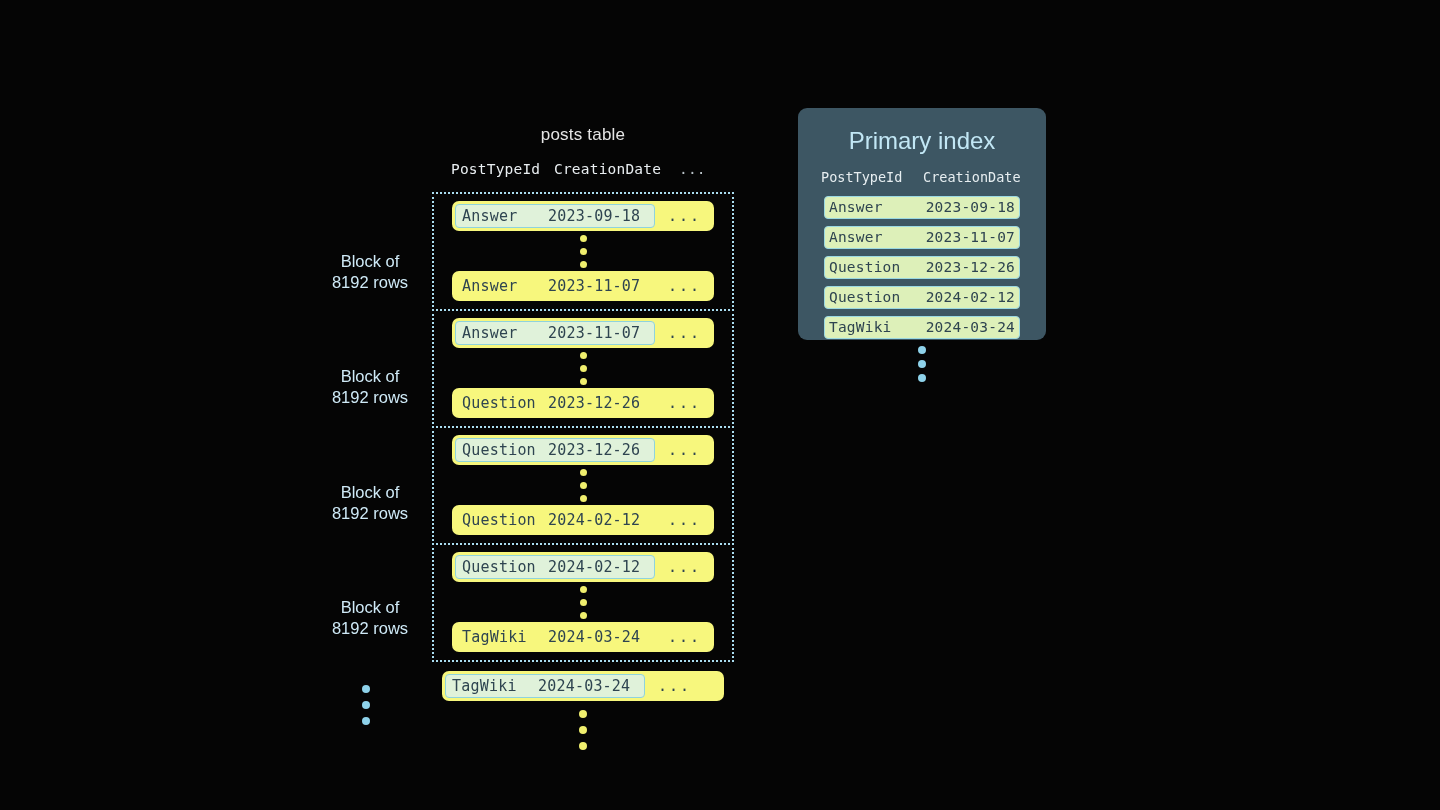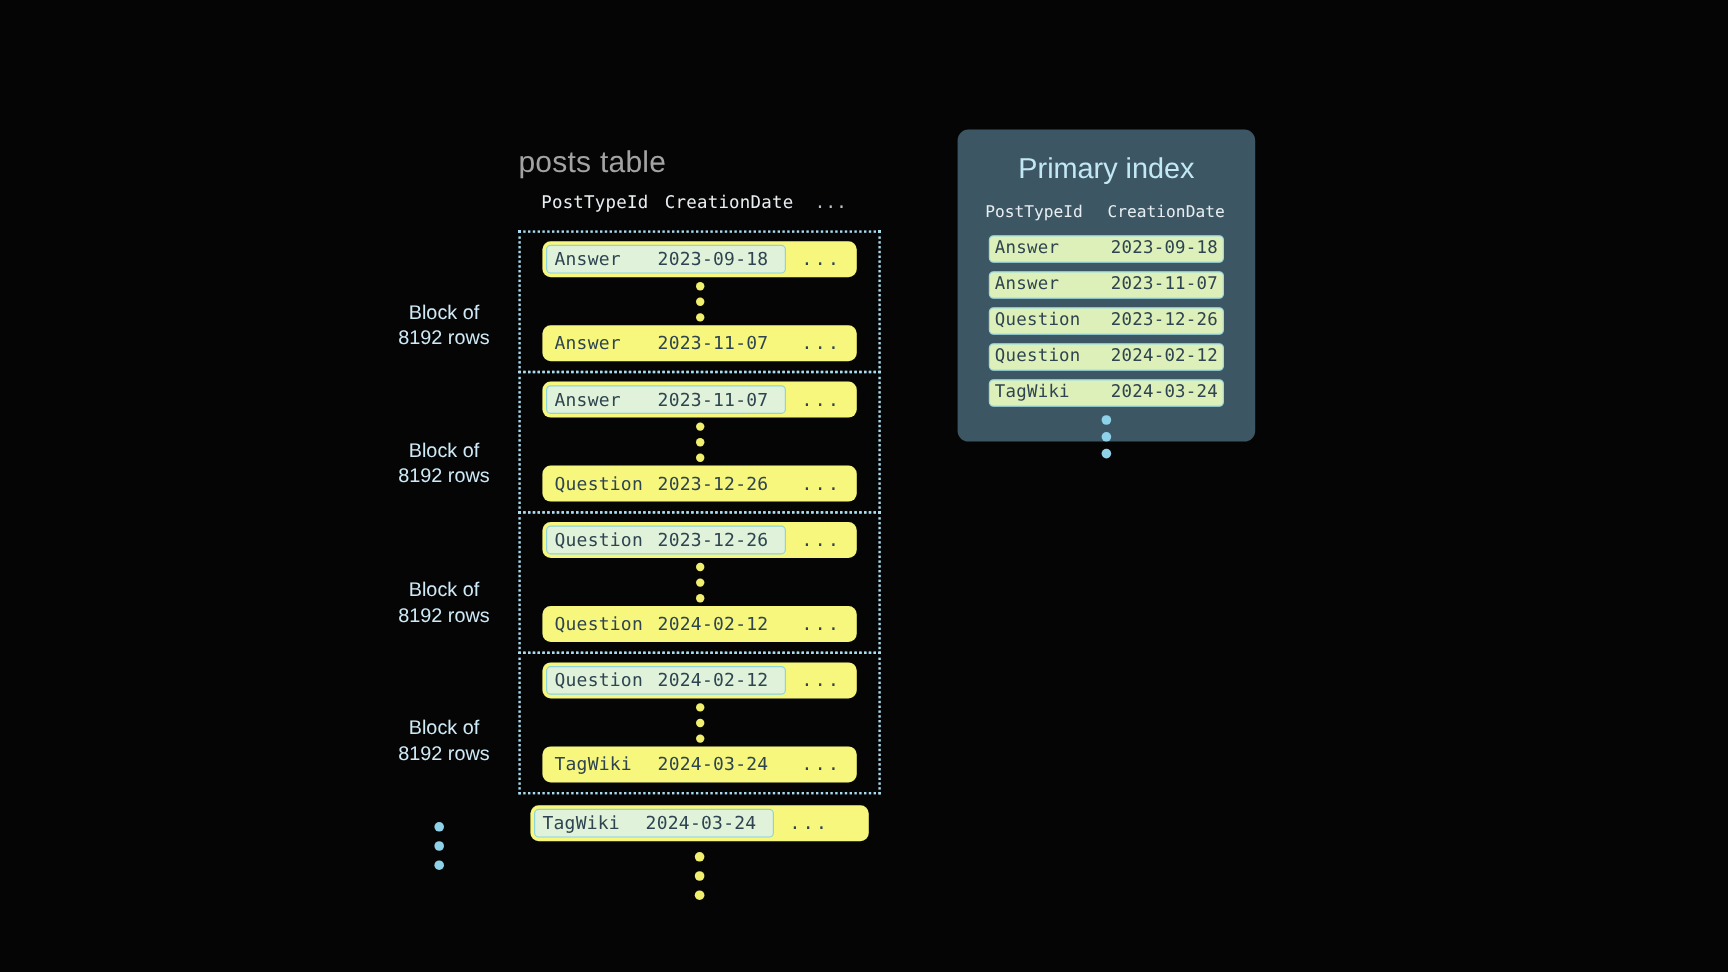--- a/index.html
+++ b/index.html
@@ -23,22 +23,23 @@
 
   #posts-table {
     position: absolute;
     left: 432px;
     top: 118px;
     width: 302px;
   }
 
   .table-title {
     font-family: "Liberation Sans", sans-serif;
-    font-size: 25px;
-    color: #a3a3a3;
+    font-size: 17px;
+    color: #e5e5e5;
+    text-align: center;
     letter-spacing: 0.2px;
     height: 34px;
     line-height: 34px;
   }
 
   .col-headers {
     position: relative;
     height: 26px;
     margin-top: 9px;
     font-family: "DejaVu Sans Mono", monospace;
@@ -158,21 +159,21 @@
     background: #8ed2ea;
   }
 
   
 
   #primary-index {
     position: absolute;
     left: 798px;
     top: 108px;
     width: 248px;
-    height: 260px;
+    height: 232px;
     background: #3d5663;
     border-radius: 9px;
     padding-top: 17px;
   }
 
   .idx-title {
     font-family: "Liberation Sans", sans-serif;
     font-size: 24px;
     color: #c2e7f5;
     text-align: center;

